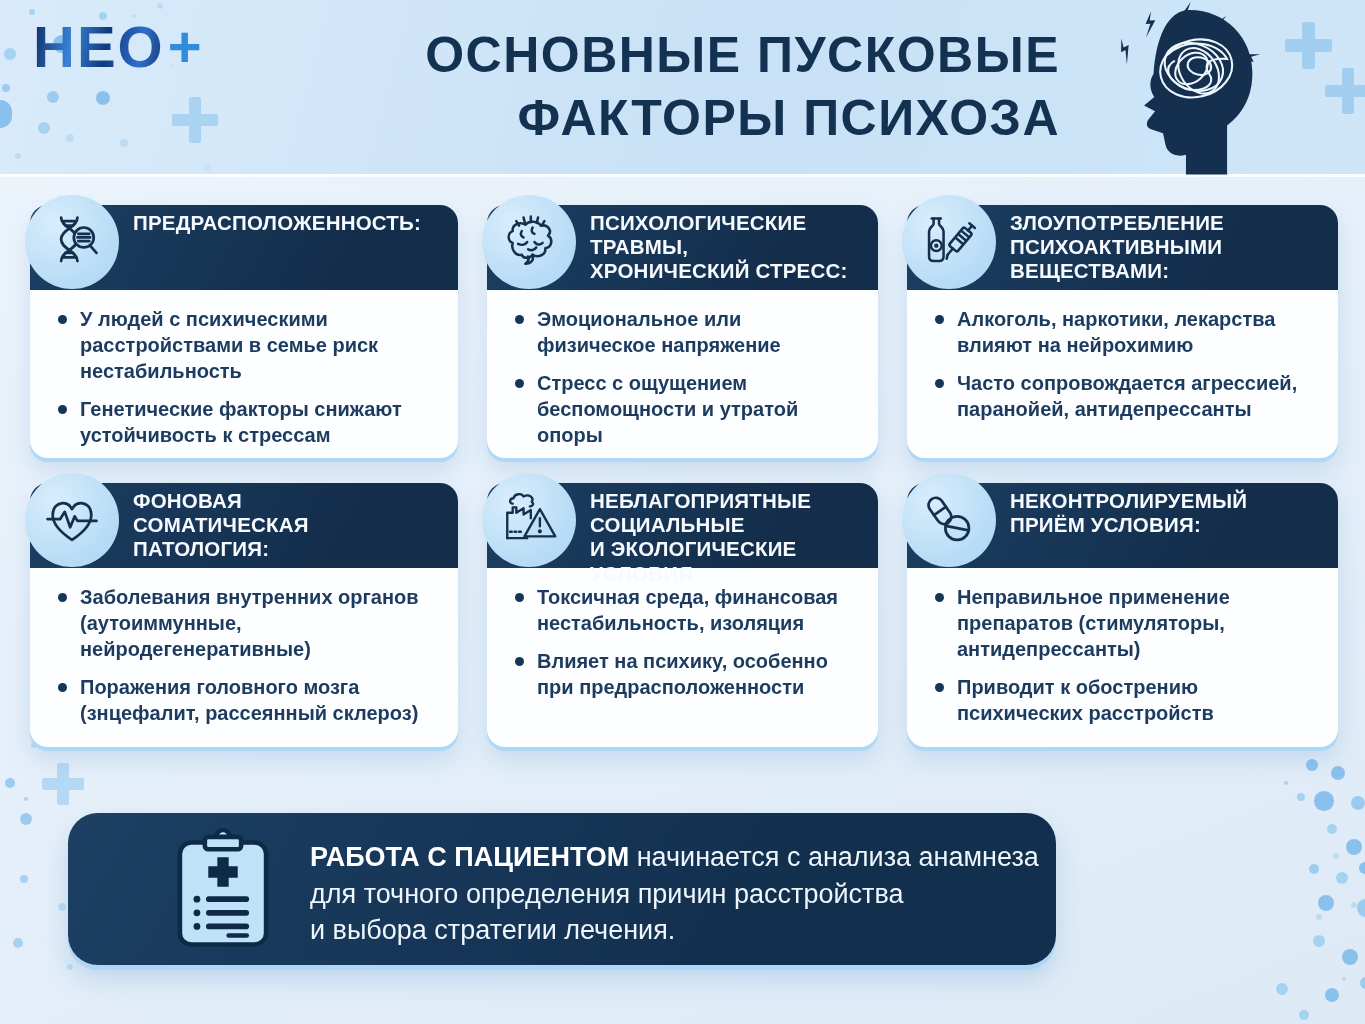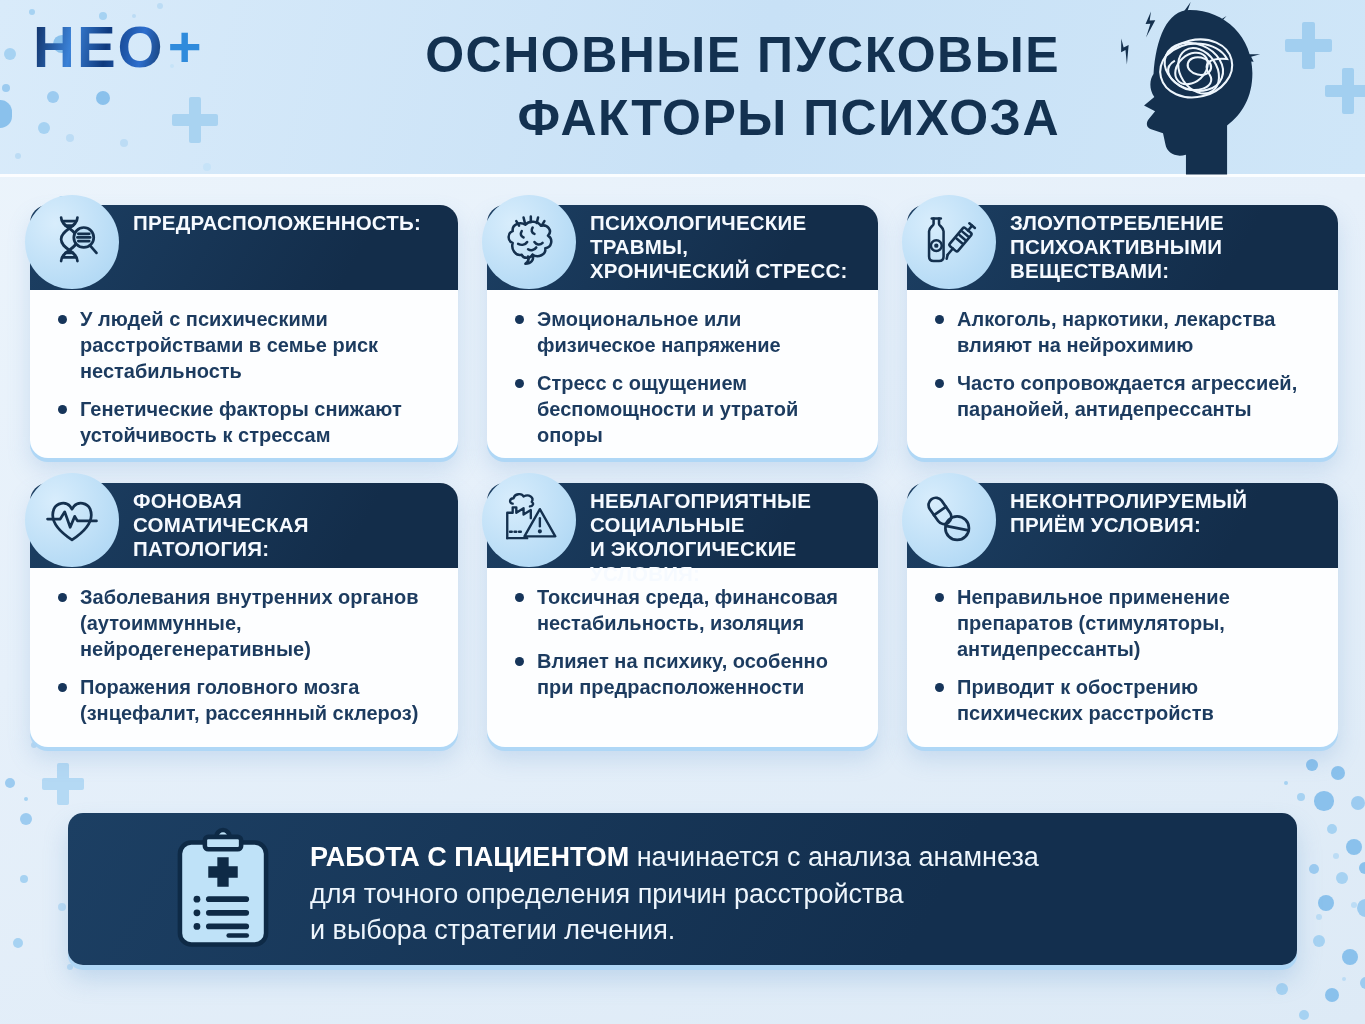--- a/index.html
+++ b/index.html
@@ -90,22 +90,22 @@
   .card-body { padding:16px 16px 0 28px; }
   .bullet { display:flex; margin-bottom:12px; }
   .bullet-dot {
     flex:0 0 auto; width:9px; height:9px; border-radius:50%; background:#16355a;
     margin:9px 13px 0 0;
   }
   .bullet-text { font-size:20px; font-weight:600; color:#1c3b5f; line-height:1.3; }
 
   
   .footer-banner {
-    position:absolute; left:68px; top:813px; width:1229px; height:152px;
-    border-radius:15px;
+    position:absolute; left:68px; top:813px; width:988px; height:152px;
+    border-radius:30px;
     background:linear-gradient(120deg,#1c3f63 0%,#132f4e 70%);
     box-shadow:0 5px 0 rgba(173,214,245,0.95), 0 14px 24px rgba(110,160,210,0.3);
   }
   .footer-icon { position:absolute; left:104px; top:13px; width:102px; height:126px; }
   .footer-icon svg { width:100%; height:100%; }
   .footer-text {
     position:absolute; left:242px; top:26px; font-size:27px; line-height:1.36;
     color:#eef6fd;
   }
   .footer-text strong { font-weight:bold; color:#ffffff; }

